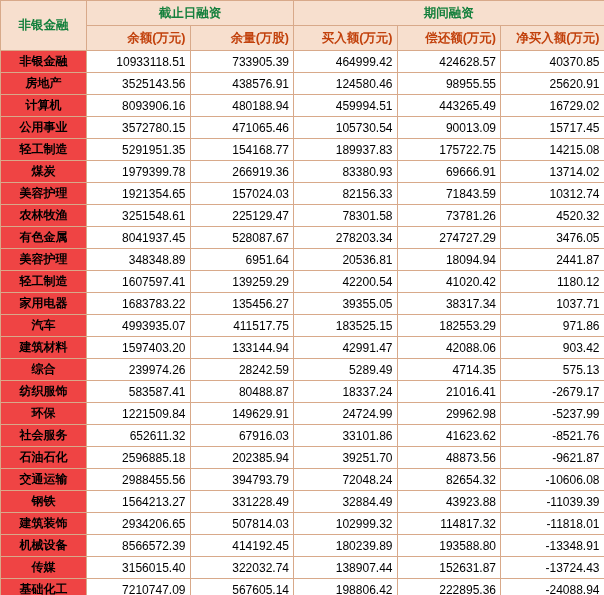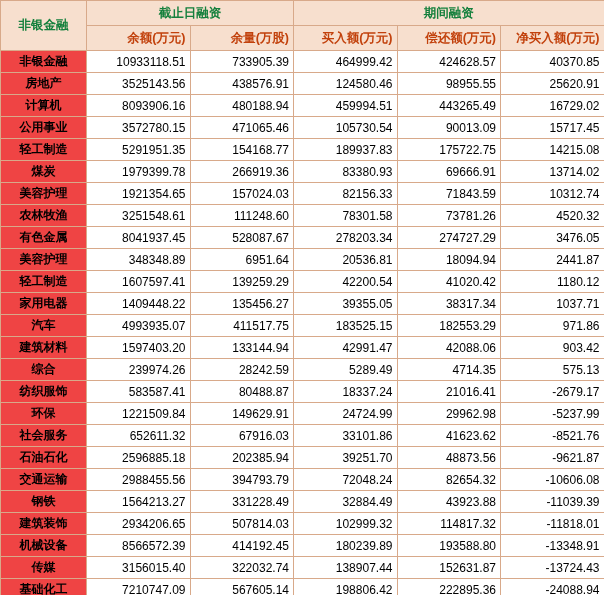--- a/index.html
+++ b/index.html
@@ -136,21 +136,21 @@
         <td class="name-cell">美容护理</td>
         <td class="num-cell">1921354.65</td>
         <td class="num-cell">157024.03</td>
         <td class="num-cell">82156.33</td>
         <td class="num-cell">71843.59</td>
         <td class="num-cell">10312.74</td>
       </tr>
       <tr>
         <td class="name-cell">农林牧渔</td>
         <td class="num-cell">3251548.61</td>
-        <td class="num-cell">111248.60</td>
+        <td class="num-cell">225129.47</td>
         <td class="num-cell">78301.58</td>
         <td class="num-cell">73781.26</td>
         <td class="num-cell">4520.32</td>
       </tr>
       <tr>
         <td class="name-cell">有色金属</td>
         <td class="num-cell">8041937.45</td>
         <td class="num-cell">528087.67</td>
         <td class="num-cell">278203.34</td>
         <td class="num-cell">274727.29</td>
@@ -167,21 +167,21 @@
       <tr>
         <td class="name-cell">轻工制造</td>
         <td class="num-cell">1607597.41</td>
         <td class="num-cell">139259.29</td>
         <td class="num-cell">42200.54</td>
         <td class="num-cell">41020.42</td>
         <td class="num-cell">1180.12</td>
       </tr>
       <tr>
         <td class="name-cell">家用电器</td>
-        <td class="num-cell">1409448.22</td>
+        <td class="num-cell">1683783.22</td>
         <td class="num-cell">135456.27</td>
         <td class="num-cell">39355.05</td>
         <td class="num-cell">38317.34</td>
         <td class="num-cell">1037.71</td>
       </tr>
       <tr>
         <td class="name-cell">汽车</td>
         <td class="num-cell">4993935.07</td>
         <td class="num-cell">411517.75</td>
         <td class="num-cell">183525.15</td>

